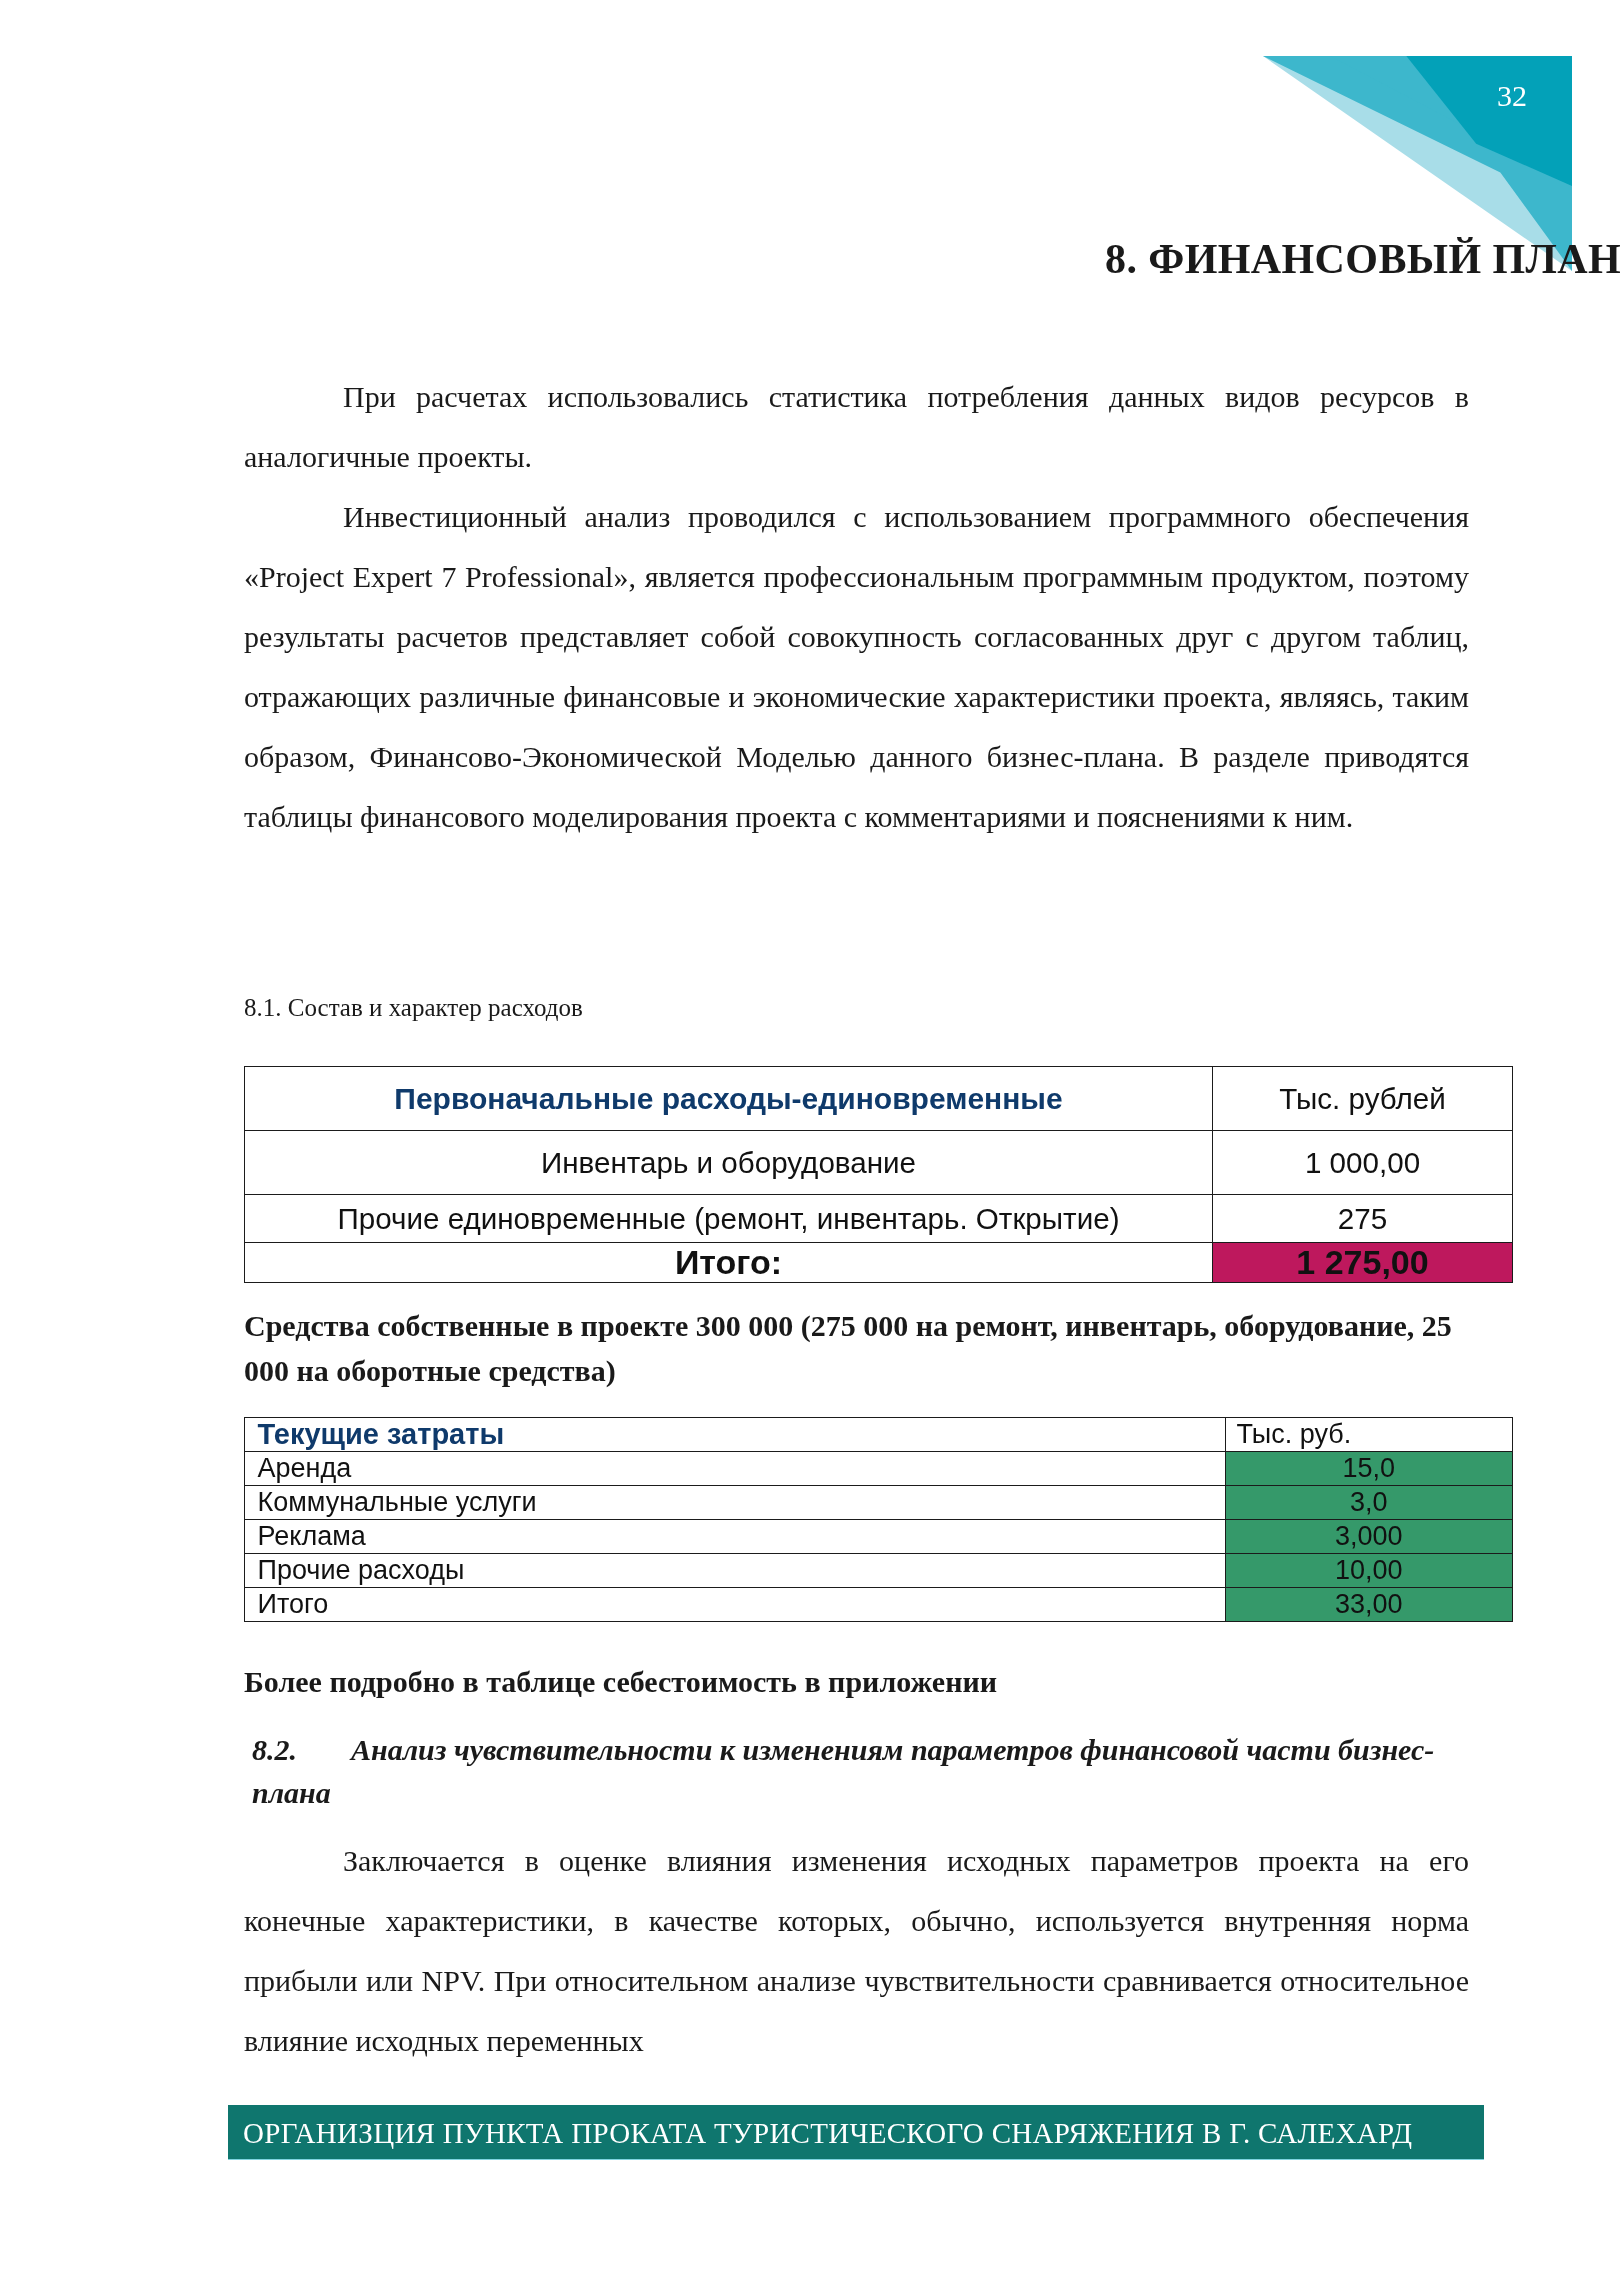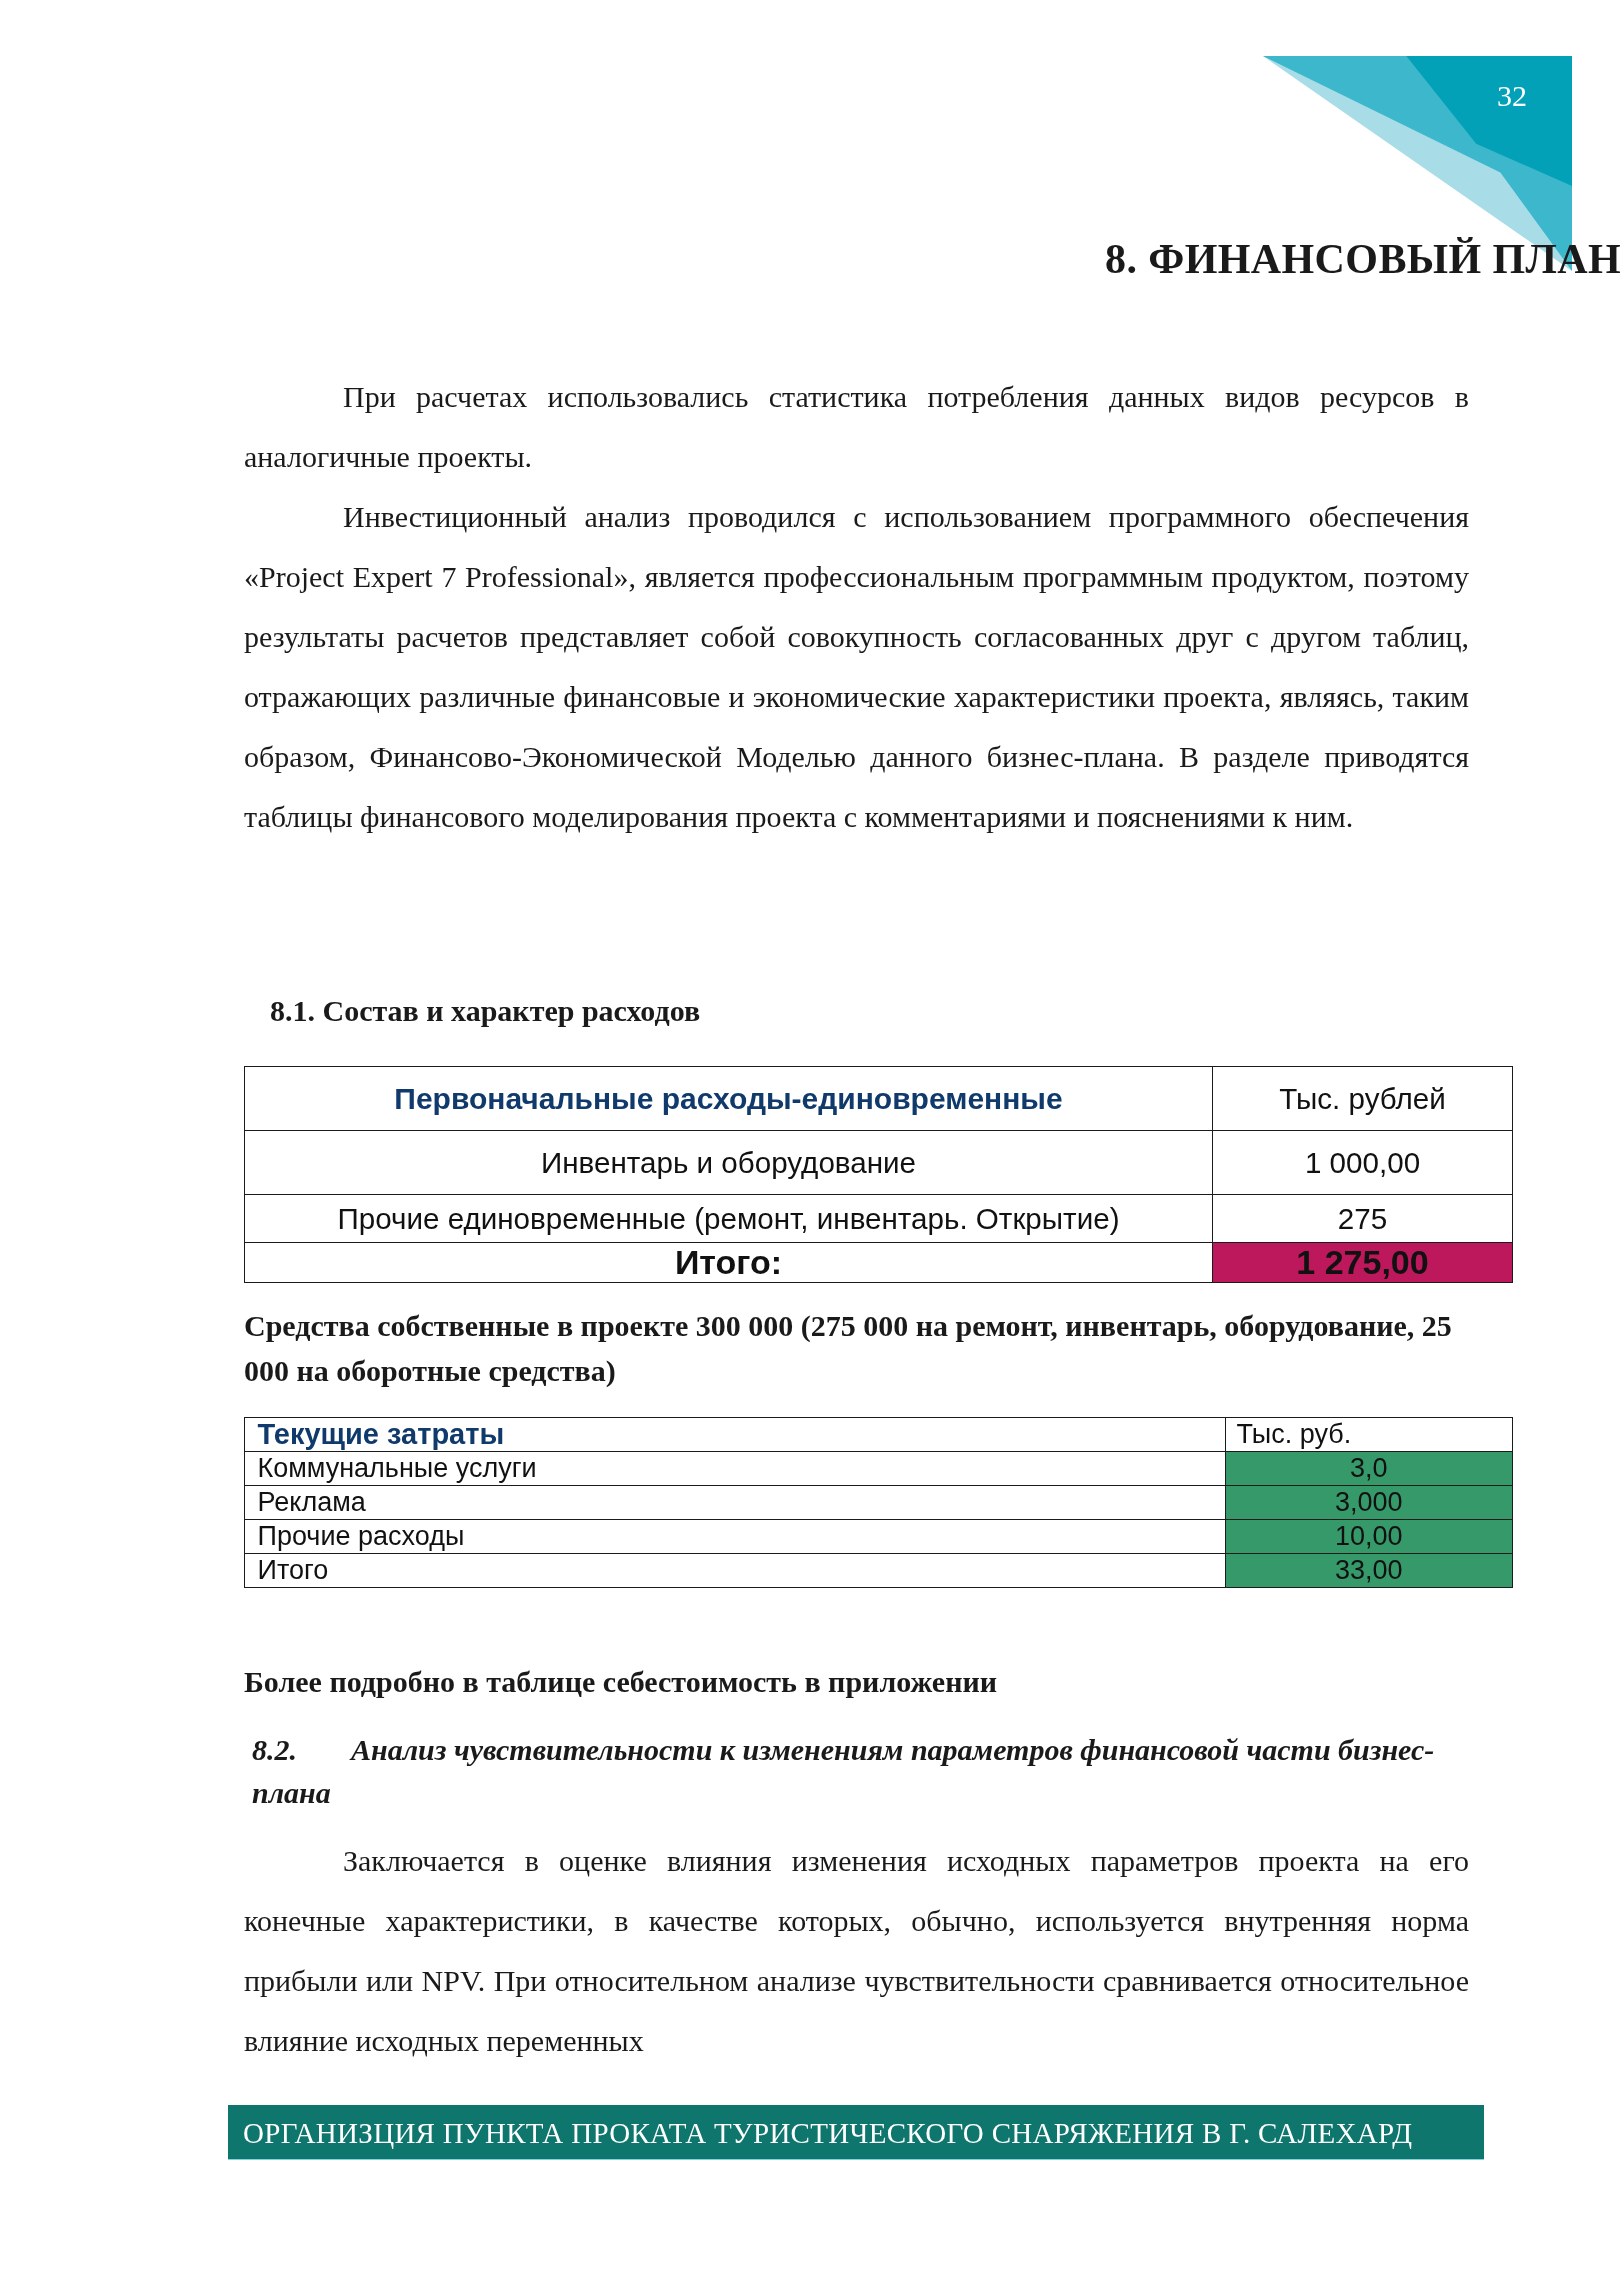--- a/index.html
+++ b/index.html
@@ -10,21 +10,21 @@
   .page-num { position: absolute; left: 1497px; top: 79px; font-size: 30px; color: #ffffff;
               font-family: "Liberation Serif", serif; }
 
   .title { position: absolute; left: 0; width: 100%; top: 235px; text-align: right;
            font-weight: bold; font-size: 42px; letter-spacing: 0.4px; }
 
   .para { position: absolute; left: 244px; width: 1225px; font-size: 30px; line-height: 60px;
           text-align: justify; text-align-last: left; }
   .para .indent { display: inline-block; width: 99px; }
 
-  .subhead { position: absolute; left: 244px; font-size: 30px; font-weight: bold; margin-left: 26px; }
+  .subhead { position: absolute; left: 244px; font-size: 25px; font-weight: normal; }
   .subhead-it { position: absolute; left: 244px; width: 1225px; font-size: 30px; font-weight: bold;
                 font-style: italic; line-height: 43px; margin-left: 8px; }
   .subhead-it .num { display: inline-block; width: 99px; }
 
   .bold-note { position: absolute; left: 244px; width: 1225px; font-size: 30px; font-weight: bold; line-height: 45px; }
 
   table { border-collapse: collapse; position: absolute; left: 244px; width: 1269px;
           font-family: "Liberation Sans", "DejaVu Sans", sans-serif; }
   td { border: 1.8px solid #1b1b1b; padding: 0; }
 
@@ -97,20 +97,24 @@
 
 <div class="bold-note" style="top:1303px;">Средства собственные в проекте 300 000 (275 000 на ремонт, инвентарь, оборудование, 25 000 на оборотные средства)</div>
 
 <table class="t2">
   <tbody>
       <tr>
     <td class="c1 hdr">Текущие затраты</td>
     <td class="unit">Тыс. руб.</td>
   </tr>
   <tr>
+    <td class="c1">Аренда</td>
+    <td class="c2 green">15,0</td>
+  </tr>
+  <tr>
     <td class="c1">Коммунальные услуги</td>
     <td class="c2 green">3,0</td>
   </tr>
   <tr>
     <td class="c1">Реклама</td>
     <td class="c2 green">3,000</td>
   </tr>
   <tr>
     <td class="c1">Прочие расходы</td>
     <td class="c2 green">10,00</td>

